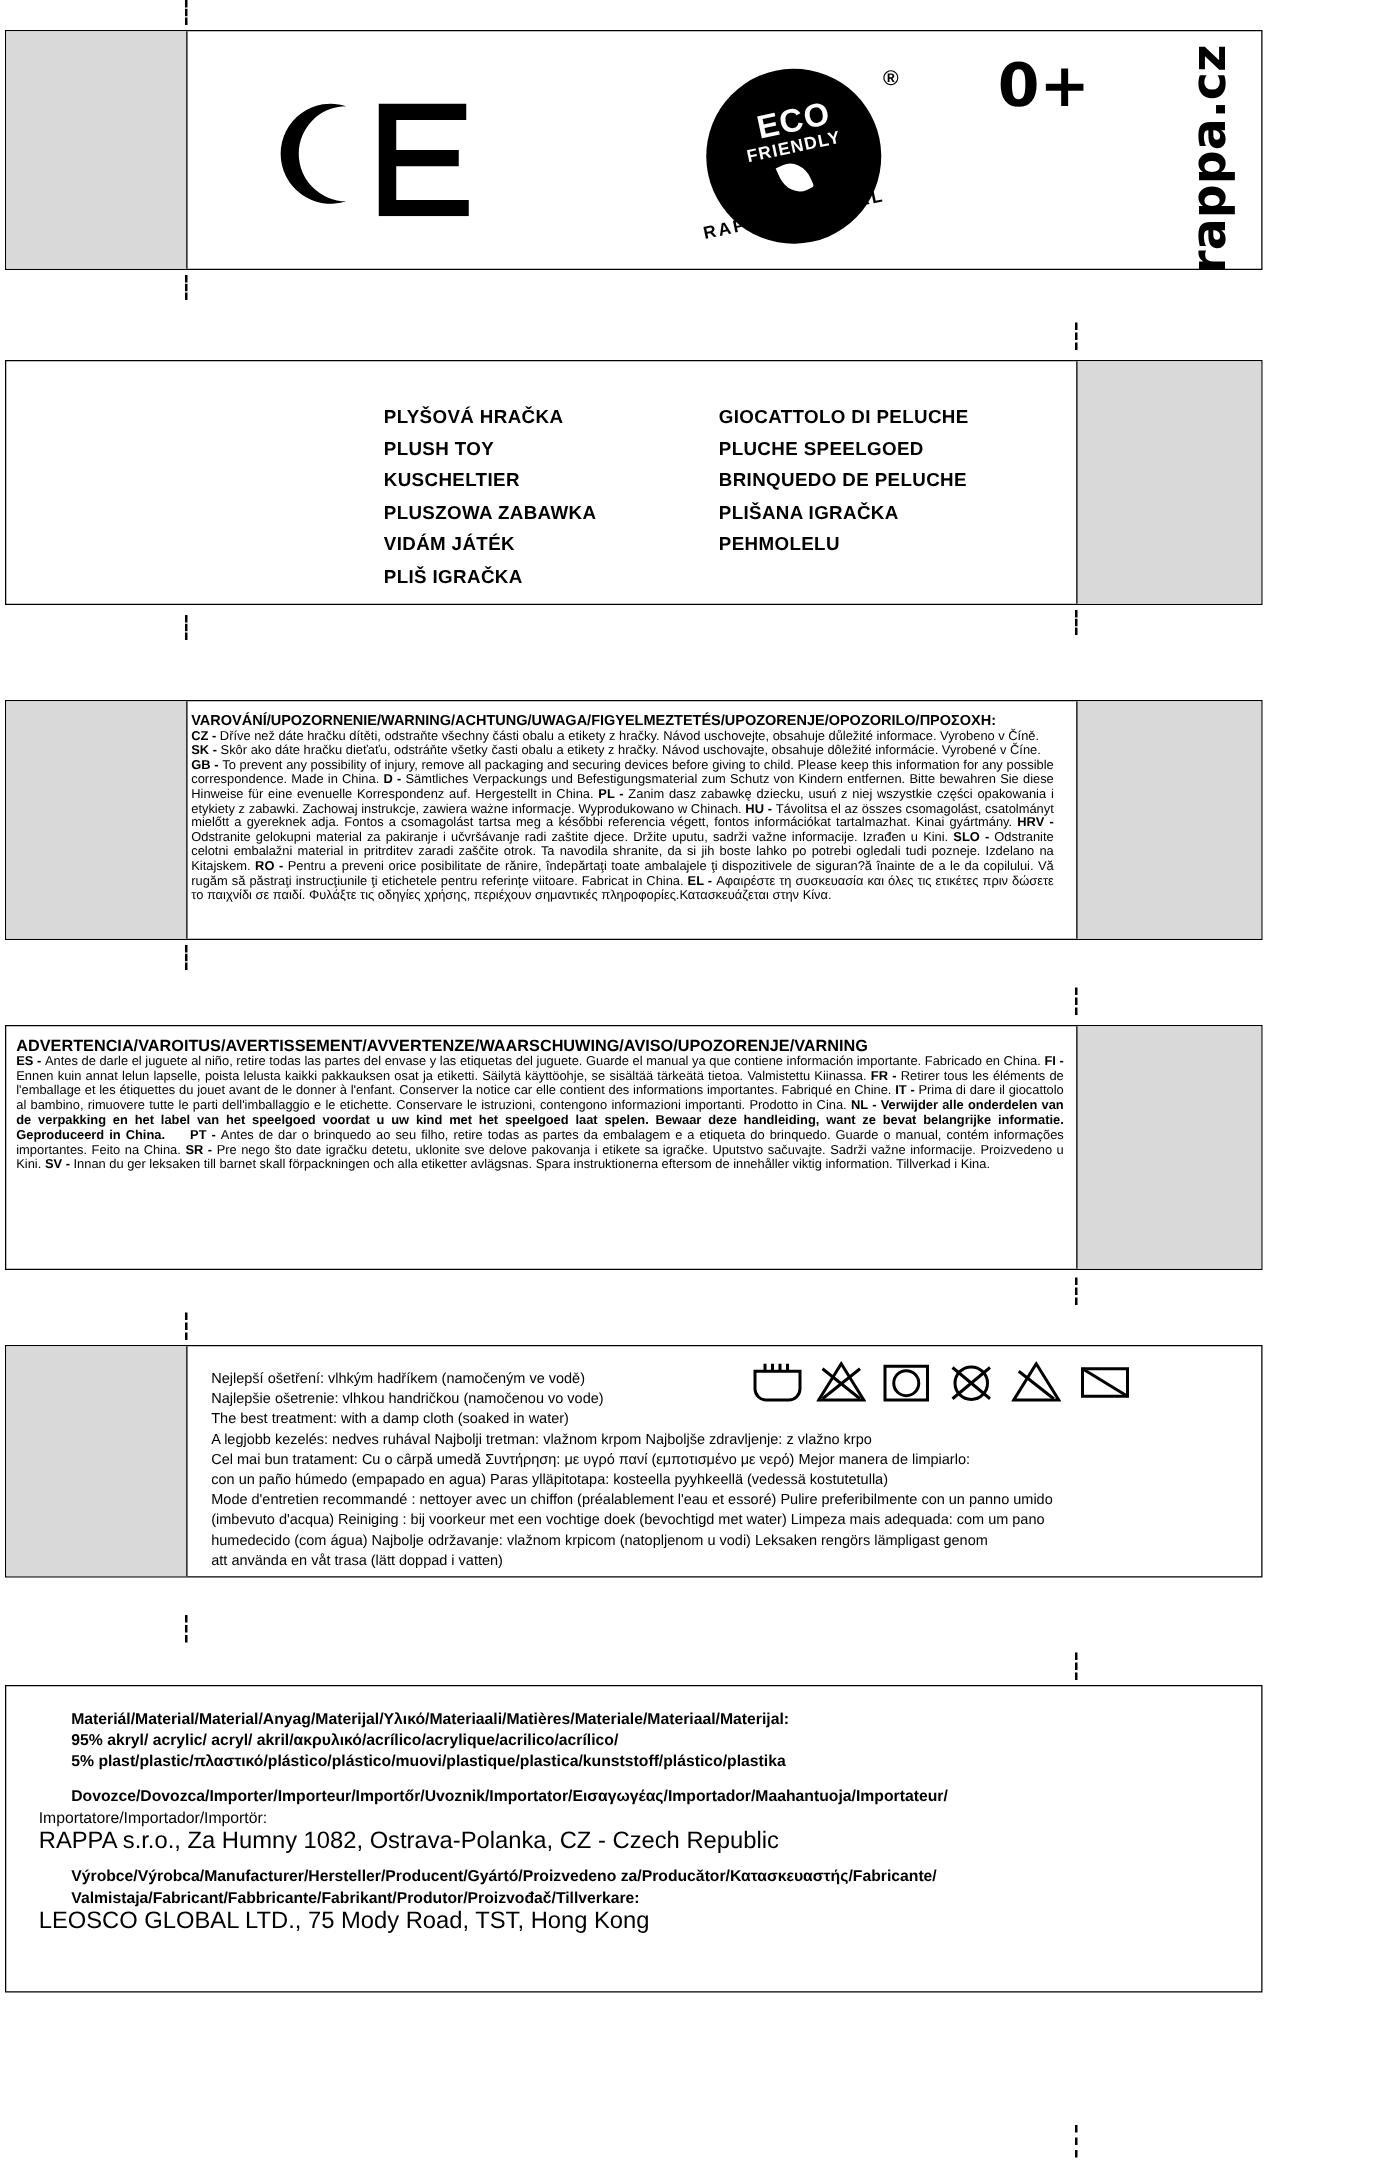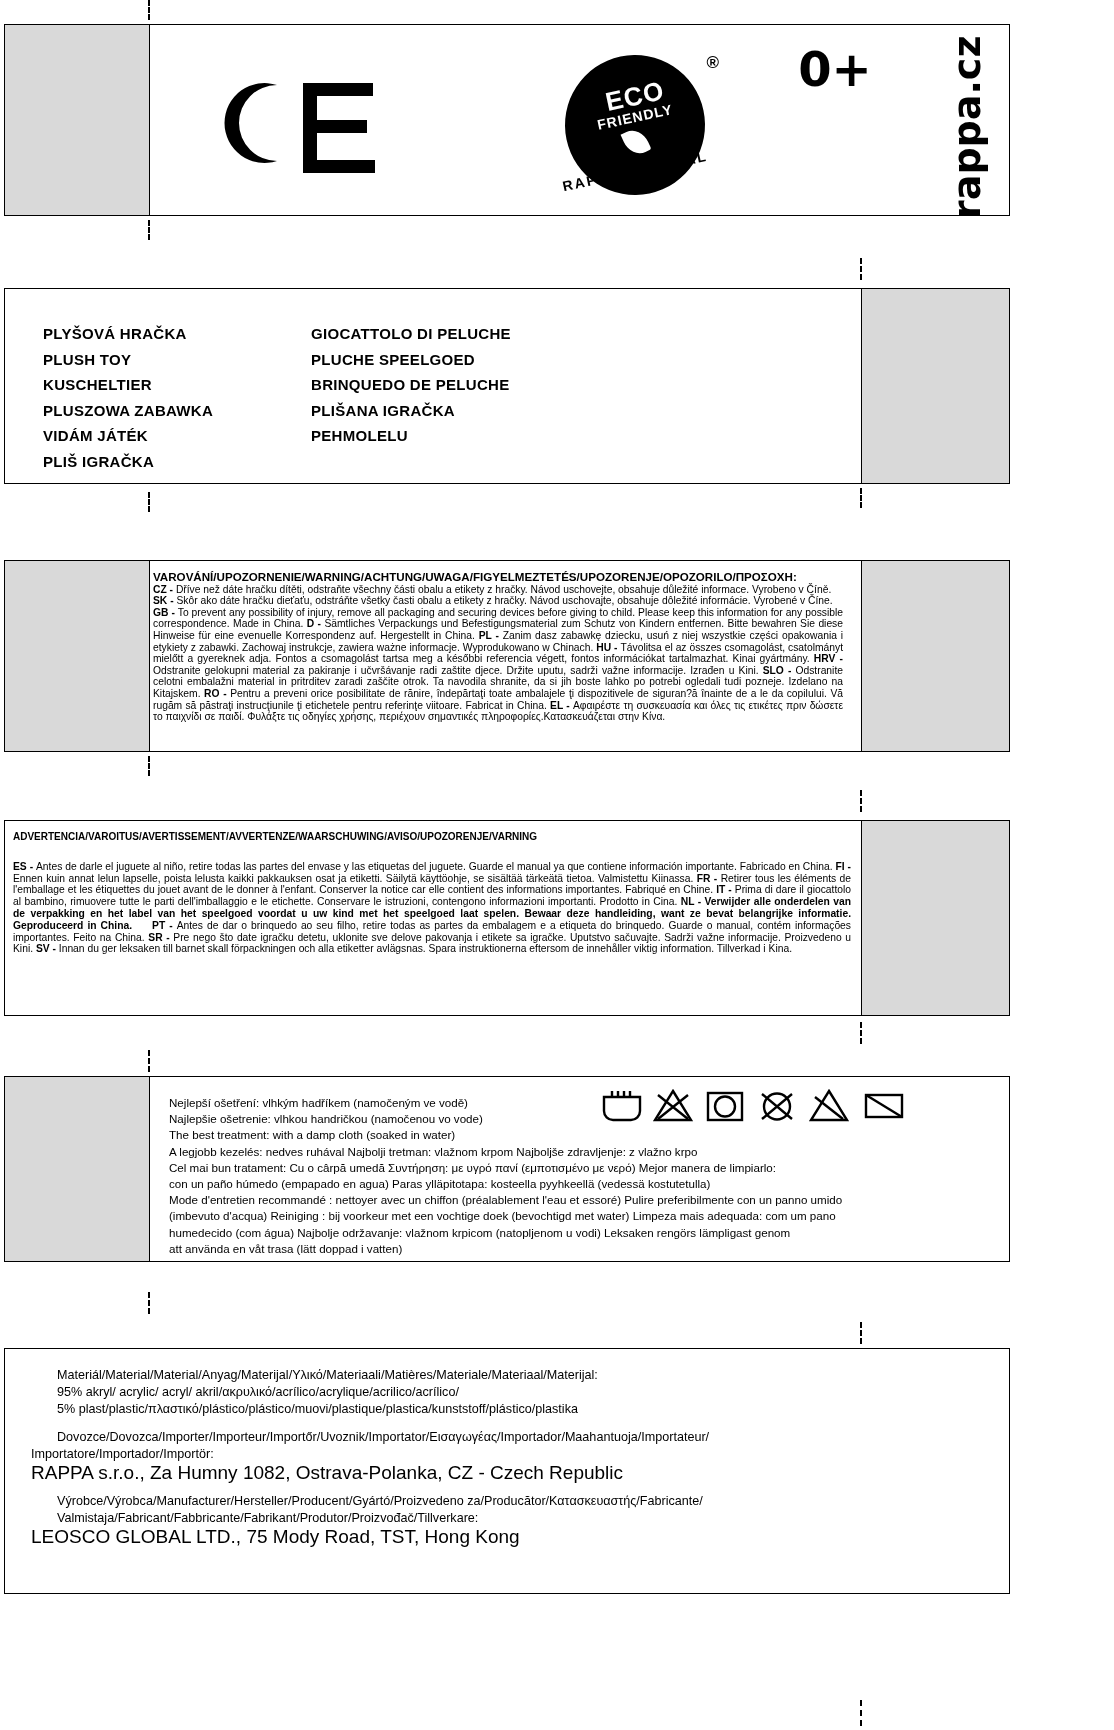--- a/index.html
+++ b/index.html
@@ -225,20 +225,21 @@
     height: 100%;
     background: #d9d9d9;
     border-left: 1px solid #000;
     box-sizing: border-box;
   }
   .name-cols {
     position: absolute;
     left: 0; top: 32px;
     width: 858px;
     display: flex;
+    justify-content: flex-end;
   }
   .name-col {
     font-size: 15px;
     font-weight: bold;
     line-height: 25.5px;
     letter-spacing: 0.3px;
   }
   .name-col.c1 { width: 268px; padding-left: 38px; }
   .name-col.c2 { width: 262px; }
   .name-col.c3 { width: 288px; }
@@ -304,22 +305,22 @@
     position: absolute;
     left: 8px;
     top: 10px;
     width: 838px;
     font-size: 10.3px;
     line-height: 11.8px;
     text-align: justify;
   }
   .adv-head {
     font-weight: bold;
-    font-size: 10px;
-    margin-bottom: 18px;
+    font-size: 13px;
+    margin-bottom: 1px;
   }
 
   
   #panel-care {
     left: 4px;
     top: 1076px;
     width: 1006px;
     height: 186px;
   }
   #panel-care .grey-left {
@@ -362,21 +363,21 @@
     height: 246px;
   }
   .mat-body {
     position: absolute;
     left: 26px;
     top: 18px;
     width: 950px;
     font-size: 12.6px;
     line-height: 17px;
   }
-  .mat-body .bold { font-weight: normal; padding-left: 26px; }
+  .mat-body .bold { font-weight: bold; padding-left: 26px; }
   .mat-gap { height: 11px; }
   .addr-line {
     font-size: 19px;
     line-height: 19px;
   }
 
   
 </style>
 </head>
 <body>

